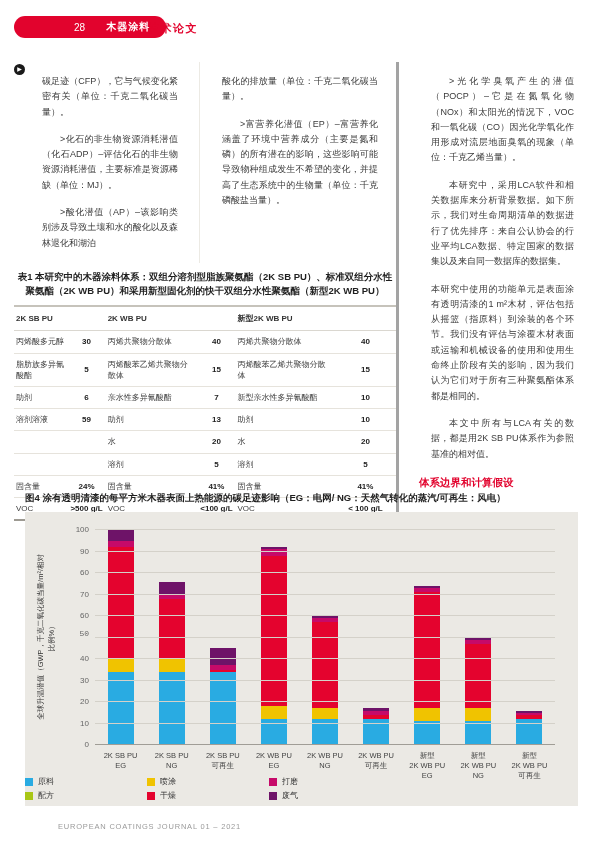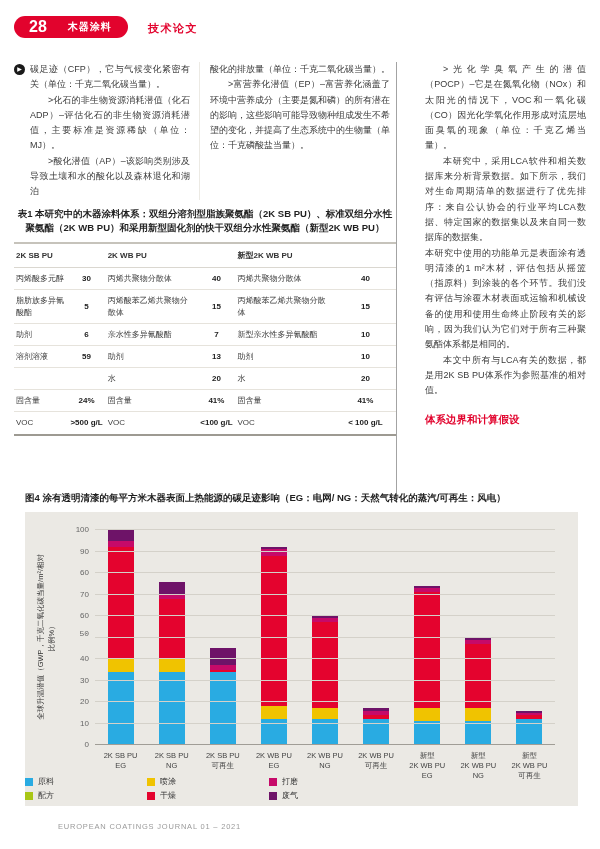--- a/index.html
+++ b/index.html
@@ -9,35 +9,35 @@
     width:600px;height:849px;position:relative;overflow:hidden;
     background:#ffffff;color:#3a3a3a;
     font-family:"Liberation Sans","DejaVu Sans",sans-serif;
   }
   
   .header-badge{
     position:absolute;left:14px;top:16px;height:22px;border-radius:11px;
     background:var(--accent);color:#fff;display:flex;align-items:center;
     gap:9px;padding:0 16px 0 15px;
   }
-  .badge-num{font-size:16px;font-weight:bold;}
+  .badge-num{font-size:10px;font-weight:normal;margin-left:45px;}
   .badge-label{font-size:10px;font-weight:bold;letter-spacing:1px;margin-left:12px;}
   .header-tag{
     position:absolute;left:148px;top:21px;color:var(--accent);
     font-weight:bold;font-size:11px;letter-spacing:1.5px;
   }
   
   .content{position:absolute;left:14px;top:62px;width:572px;display:flex;}
   .left-block{width:382px;}
   .text-cols{display:flex;}
   .col{font-size:9px;line-height:1.7;text-align:justify;}
   .col1{width:186px;position:relative;padding-left:16px;padding-right:9px;border-right:1px solid #eceae4;}
   .col2{width:196px;padding-left:10px;padding-right:6px;}
-  .col3{width:190px;padding-left:28px;border-left:1px solid #a3a3a3;min-height:440px;}
-  .para{margin:0;}
+  .col3{width:190px;padding-left:20px;border-left:3px solid #a3a3a3;min-height:440px;}
+  .para{margin:12px;}
   .para.indent{text-indent:2em;}
   .bullet-icon{
     position:absolute;left:0;top:2px;width:11px;height:11px;border-radius:50%;
     background:#1a1a1a;color:#fff;font-size:6px;line-height:11px;text-align:center;
   }
   .section-heading{color:var(--accent);font-weight:bold;font-size:10.5px;margin:12px 0 5px;}
   
   .table-caption{font-size:9.5px;font-weight:bold;color:#1f1f1f;line-height:1.5;margin:7px 0 7px;text-align:center;}
   table{width:100%;border-collapse:collapse;table-layout:fixed;font-size:8px;color:#3d3d3d;}
   thead th{
@@ -155,20 +155,28 @@
             <td class="name">助剂</td>
             <td class="val">10</td>
           </tr>
           <tr>
             <td class="name"></td>
             <td class="val"></td>
             <td class="name">水</td>
             <td class="val">20</td>
             <td class="name">水</td>
             <td class="val">20</td>
+          </tr>
+          <tr>
+            <td class="name"></td>
+            <td class="val"></td>
+            <td class="name">溶剂</td>
+            <td class="val">5</td>
+            <td class="name">溶剂</td>
+            <td class="val">5</td>
           </tr>
           <tr>
             <td class="name">固含量</td>
             <td class="val">24%</td>
             <td class="name">固含量</td>
             <td class="val">41%</td>
             <td class="name">固含量</td>
             <td class="val">41%</td>
           </tr>
           <tr>

